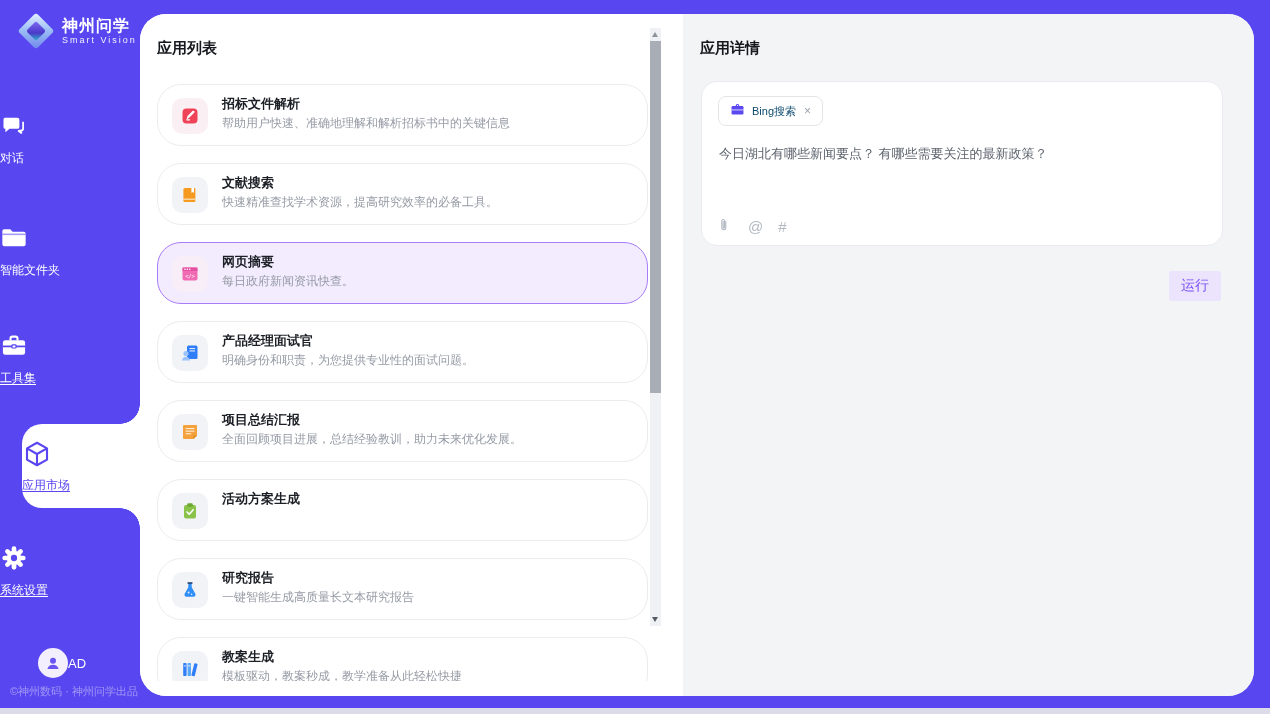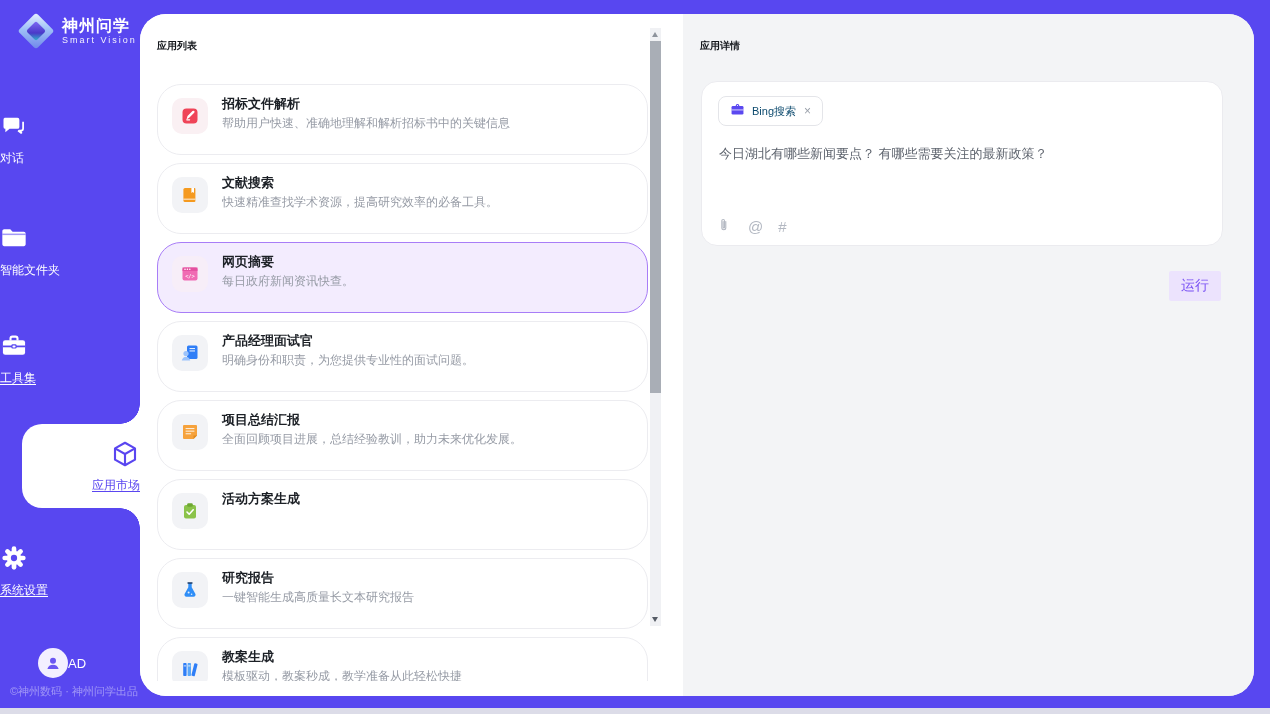--- a/index.html
+++ b/index.html
@@ -23,40 +23,40 @@
   .nav-label { font-size:12px; color:#fff; }
   .nav-label.u { text-decoration:underline; text-underline-offset:2px; }
 
   .active-tab { position:absolute; left:22px; top:424px; width:118px; height:84px; background:#fff;
     border-radius:20px 0 0 20px; }
   .active-tab::before { content:""; position:absolute; right:0; top:-20px; width:20px; height:20px;
     background:radial-gradient(circle at 0 0, #5847f0 19.5px, #fff 20px); }
   .active-tab::after { content:""; position:absolute; right:0; bottom:-20px; width:20px; height:20px;
     background:radial-gradient(circle at 0 100%, #5847f0 19.5px, #fff 20px); }
   .active-tab .inner { position:absolute; inset:0; display:flex; flex-direction:column;
-    align-items:flex-end; justify-content:center; gap:4px; }
+    align-items:flex-start; justify-content:center; gap:4px; }
   .active-label { font-size:12px; color:#5a46f0; text-decoration:underline; text-underline-offset:2px; }
 
   .user-row { position:absolute; left:38px; top:648px; display:flex; align-items:center; gap:0; cursor:pointer; }
   .avatar { width:30px; height:30px; border-radius:50%; background:#f3efff; display:flex;
     align-items:center; justify-content:center; }
   .user-name { font-size:13px; color:#fff; }
   .side-footer { position:absolute; left:10px; top:684px; width:130px; font-size:11px;
     color:rgba(255,255,255,.42); white-space:nowrap; }
 
   
   .content { position:absolute; left:140px; top:14px; width:1114px; height:682px;
     border-radius:26px; overflow:hidden; background:#f3f4f6; }
   .list-panel { position:absolute; left:0; top:0; width:543px; height:682px; background:#fff; }
   .detail-panel { position:absolute; left:543px; top:0; width:571px; height:682px; background:#f3f4f6; }
-  .panel-title { position:absolute; left:17px; top:25px; font-size:10px; font-weight:bold; color:#15181d; }
+  .panel-title { position:absolute; left:17px; top:25px; font-size:15px; font-weight:bold; color:#15181d; }
 
   
   .list-viewport { position:absolute; left:0; top:55px; width:543px; height:612px; overflow:hidden; }
-  .app-card { position:absolute; left:17px; width:491px; height:71px; background:#fff;
+  .app-card { position:absolute; left:17px; width:491px; height:62px; background:#fff;
     border:1px solid #ececf0; border-radius:24px; cursor:pointer; }
   .app-card.selected { background:#f3ecfe; border:1px solid #a87df7; }
   .card-ico { position:absolute; left:14px; top:13px; width:36px; height:36px; border-radius:10px;
     background:#f2f3f6; display:flex; align-items:center; justify-content:center; }
   .card-ico.pinkbg { background:#faf0f3; }
   .card-ico.lavbg { background:#f7eef8; }
   .card-title { position:absolute; left:64px; top:10px; font-size:13px; font-weight:bold; color:#1c2026; }
   .card-desc { position:absolute; left:64px; top:30px; width:410px; font-size:12px; color:#969ba5;
     white-space:nowrap; overflow:hidden; }
 

